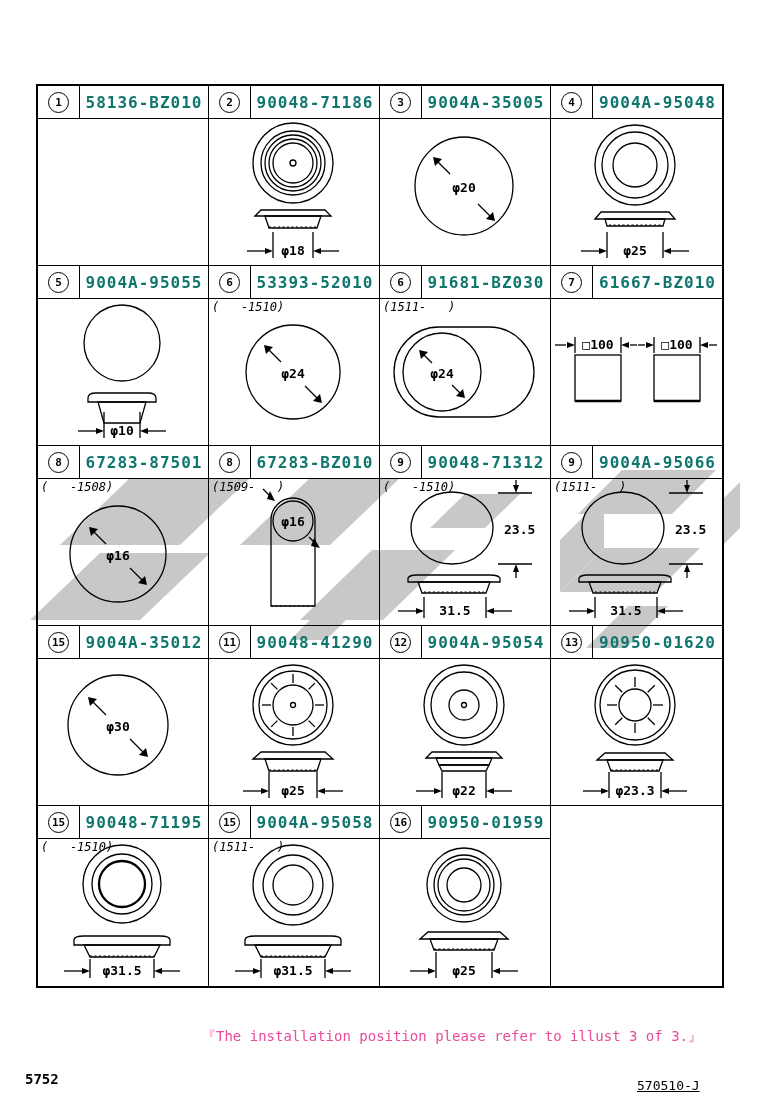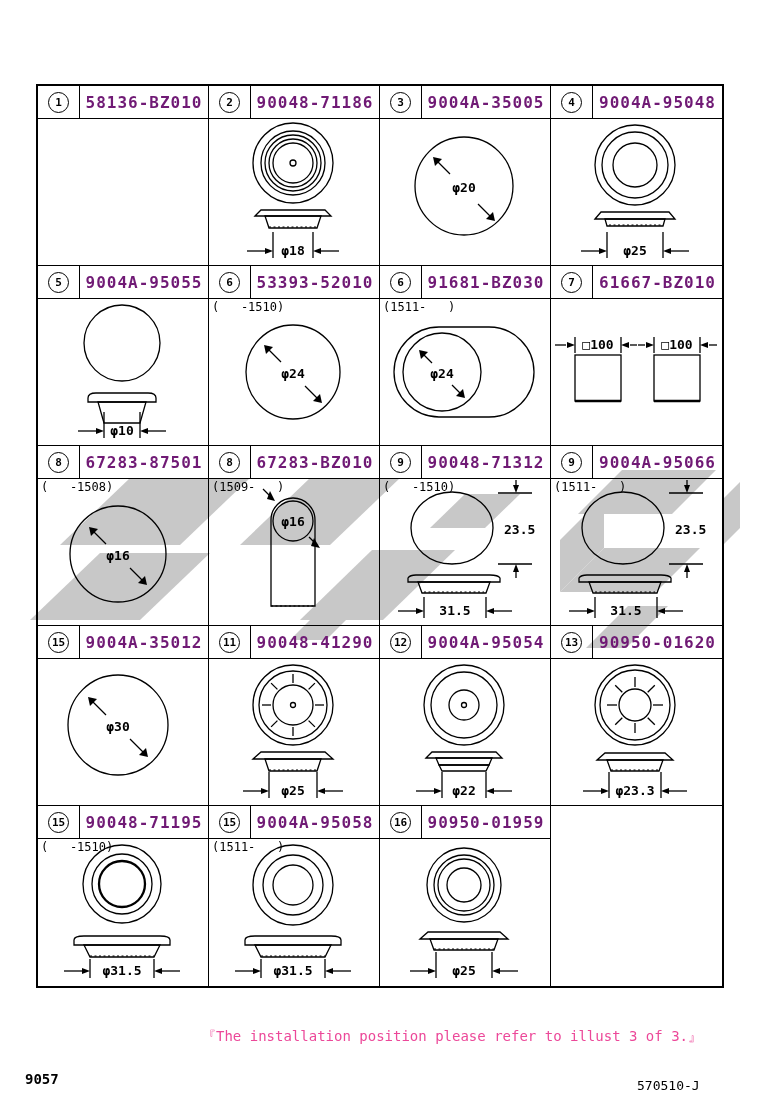--- a/index.html
+++ b/index.html
@@ -11,33 +11,33 @@
     border:2px solid #000;box-sizing:border-box;z-index:1;
     display:grid;grid-template-columns:repeat(4,171px);grid-template-rows:repeat(5,180px);
     background:transparent;
   }
   .cell{position:relative;border-right:1.5px solid #000;border-bottom:1.5px solid #000;box-sizing:border-box;}
   .cell:nth-child(4n){border-right:none;}
   .cell:nth-child(n+17){border-bottom:none;}
   .cell-header{height:33px;border-bottom:1.5px solid #000;display:flex;align-items:stretch;box-sizing:border-box;}
   .num-box{width:42px;border-right:1.5px solid #000;display:flex;align-items:center;justify-content:center;box-sizing:border-box;}
   .circle-num{width:21px;height:21px;border:1.6px solid #000;border-radius:50%;display:flex;align-items:center;justify-content:center;font-size:11px;font-weight:bold;color:#000;box-sizing:border-box;}
-  .part-no{flex:1;display:flex;align-items:center;justify-content:center;font-size:16px;font-weight:bold;letter-spacing:1px;color:#701a75;white-space:nowrap;}
+  .part-no{flex:1;display:flex;align-items:center;justify-content:center;font-size:16px;font-weight:bold;letter-spacing:1px;color:#0f766e;white-space:nowrap;}
   .cell-body{position:relative;height:144px;}
   .cell-body svg{position:absolute;left:0;top:0;}
-  .range{position:absolute;top:1px;left:3px;font-size:12px;color:#000;white-space:pre;z-index:2;}
+  .range{position:absolute;top:1px;left:3px;font-size:12px;color:#000;white-space:pre;z-index:2;font-style:italic;}
   .draw line,.draw circle,.draw ellipse,.draw path,.draw rect{stroke:#000;fill:none;stroke-width:1.3;}
   .draw .ah{fill:#000;stroke:none;}
   .draw .teeth{stroke-width:6.5;}
   .draw .dots{stroke-dasharray:2 2.5;stroke-width:1;}
   .draw .thick{stroke-width:2.3;}
   .draw text{fill:#000;stroke:none;font-family:"DejaVu Sans Mono","Liberation Mono",monospace;font-size:13px;font-weight:bold;}
   .footer-note{position:absolute;left:202px;top:1028px;font-size:14px;color:#ec4899;z-index:1;white-space:nowrap;}
   .page-code{position:absolute;left:25px;top:1071px;font-size:14px;font-weight:bold;color:#000;z-index:1;}
-  .doc-code{position:absolute;left:637px;top:1078px;font-size:13px;color:#000;z-index:1;}
+  .doc-code{position:absolute;left:637px;top:1078px;font-size:13px;color:#000;z-index:1;text-decoration:underline;}
 </style>
 </head>
 <body>
 
 <div class="sheet">
 
   <svg class="watermark" width="760" height="1112" viewBox="0 0 760 1112">
     <g fill="#c8c8c8">
       <polygon points="60,545 130,478 250,478 180,545"></polygon>
       <polygon points="30,620 100,553 210,553 140,620"></polygon>
@@ -536,16 +536,16 @@
           <line x1="120" y1="132" x2="138" y2="132"></line>
             <polygon class="ah" points="112,132 120,129 120,135"></polygon>
           <text x="84" y="136" text-anchor="middle">φ25</text>
         </svg>
       </div>
     </div>
 
   </div>
 
   <div class="footer-note">『The installation position please refer to illust 3 of 3.』</div>
-  <div class="page-code">9057</div>
+  <div class="page-code">5752</div>
   <div class="doc-code">570510-J</div>
 
 </div>
 
 </body></html>

